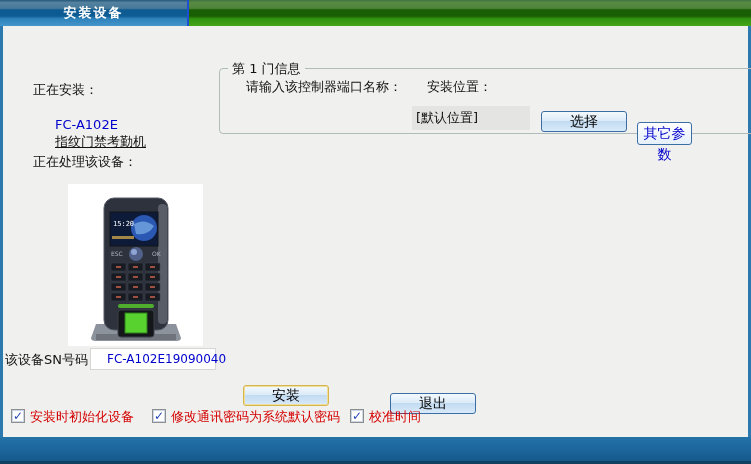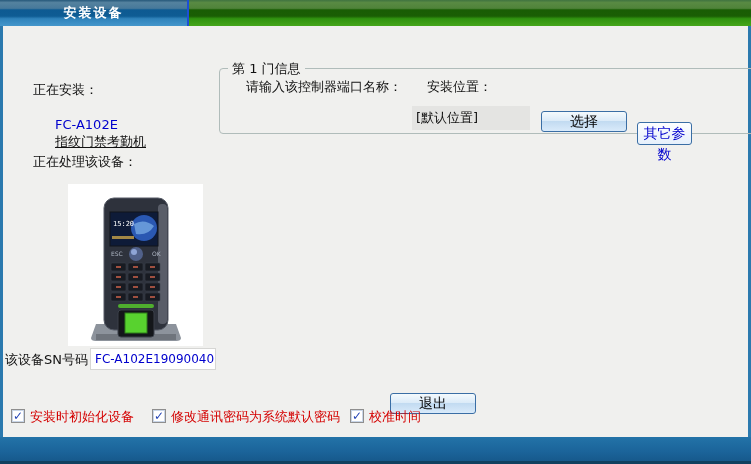--- a/index.html
+++ b/index.html
@@ -55,21 +55,21 @@
     background:linear-gradient(180deg,#f4fafd 0%,#dcebf8 45%,#c2dbf1 50%,#d9eafa 100%);
     border:1px solid #3a6ea5;border-radius:3px;font-size:14px;
   }
   .btn-choose{left:321px;top:42px;width:86px;height:21px;line-height:19px;}
   .btn-other{left:417px;top:40px;width:55px;height:23px;line-height:21px;color:#0000cd;background:linear-gradient(180deg,#fdfeff,#e6f0fb);margin-top:13px;}
   .btn-install{left:240px;top:385px;width:86px;height:21px;line-height:19px;border:1px solid #d7b44c;box-shadow:0 0 0 1px #eedf9a inset;}
   .btn-exit{left:387px;top:385px;width:86px;height:21px;line-height:19px;margin-top:8px;}
   
   .sn-input{
     position:absolute;left:87px;top:348px;width:126px;height:22px;
-    background:#fff;border:1px solid #d6d6d4;color:#0000cd;padding:3px 4px;
+    background:#fff;border:1px solid #d6d6d4;color:#0000cd;padding:3px 16px;
     font-size:12px;white-space:nowrap;cursor:text;
   }
   
   .cbox{
     position:absolute;top:409px;width:14px;height:14px;background:#fff;
     border:1px solid #8e8e8e;box-shadow:0 0 0 1px #c9d6e8 inset;cursor:pointer;
   }
   .cbox .mark{
     display:block;width:100%;height:100%;color:#2343b5;font-size:12px;font-weight:bold;
     line-height:13px;text-align:center;
@@ -168,20 +168,21 @@
       </div>
       <div class="btn btn-choose">选择</div>
       <div class="btn btn-other">其它参数</div>
     </div>
 
     <span class="lbl" style="left:2px;top:325px;">该设备SN号码：</span>
     <div class="sn-input" style="top:322px;">
       <span>FC-A102E19090040</span>
     </div>
 
+    <div class="btn btn-install" style="top:359px;">安装</div>
     <div class="btn btn-exit" style="top:359px;">退出</div>
 
     <div class="cbox" style="left:8px;top:383px;">
       <span class="mark"></span>
     </div>
     <span class="cb-label red-text" style="left:27px;top:382px;">安装时初始化设备</span>
 
     <div class="cbox" style="left:149px;top:383px;">
       <span class="mark"></span>
     </div>

